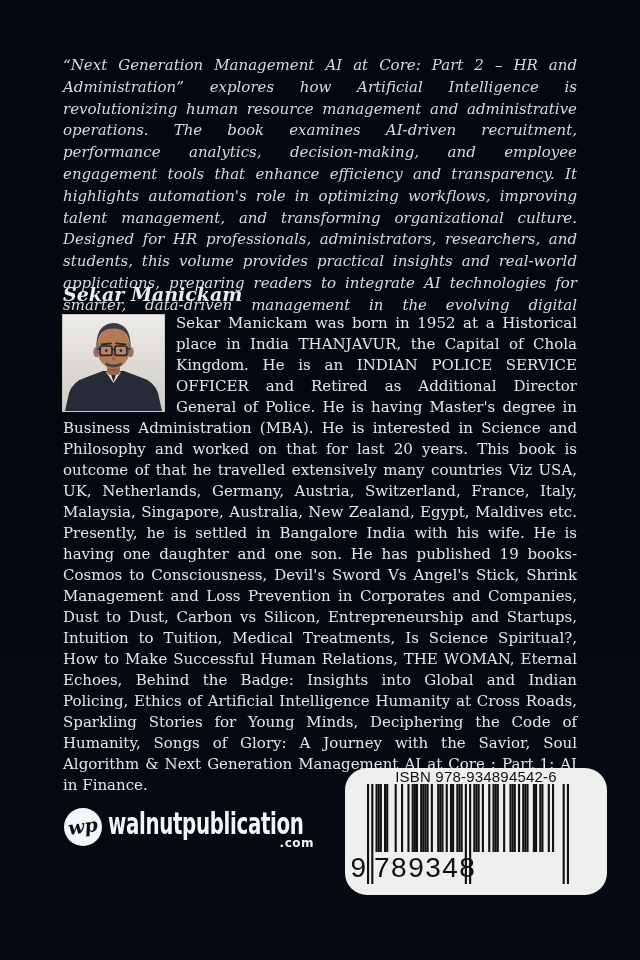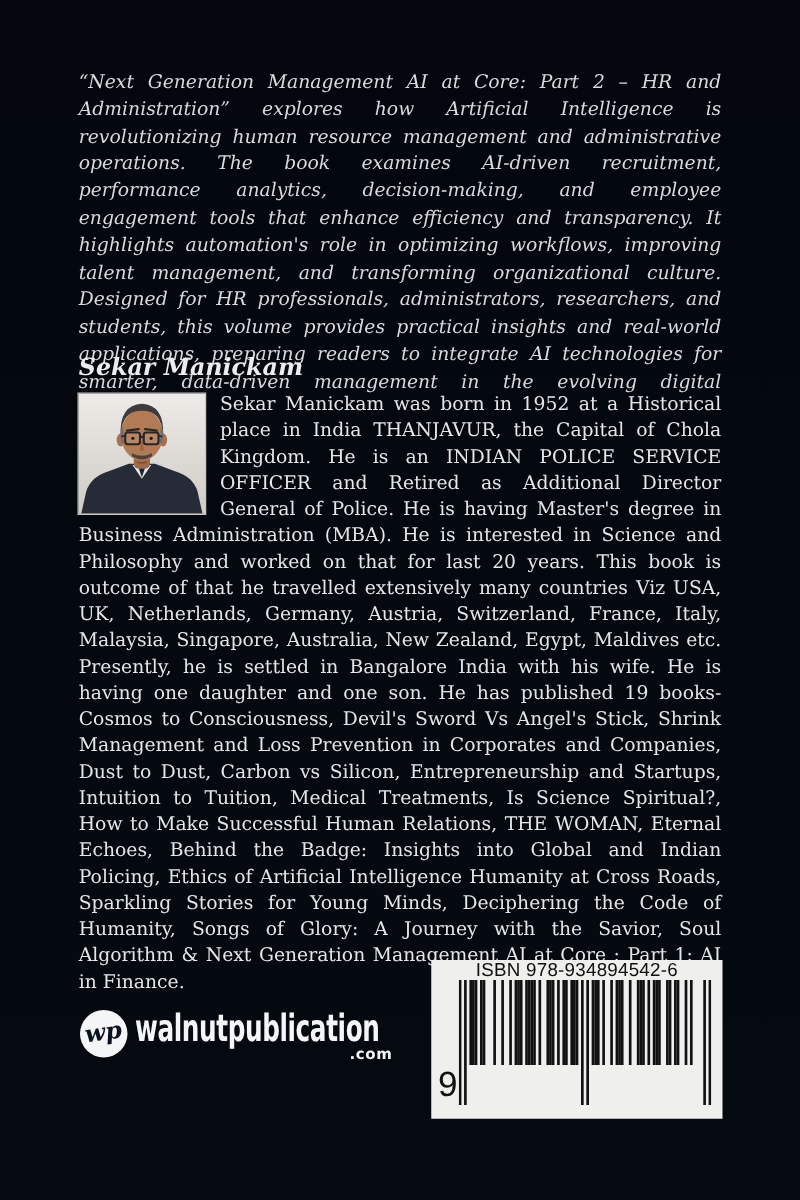--- a/index.html
+++ b/index.html
@@ -56,22 +56,23 @@
     color:#f4f5f7;letter-spacing:0.5px;
   }
   .regions{
     position:absolute;left:64px;top:41px;
     font-family:"Liberation Serif", serif;font-weight:bold;font-size:15px;
     color:#eef0f2;letter-spacing:2.5px;word-spacing:8px;white-space:nowrap;
   }
 
   
   .barcode-box{
-    position:absolute;left:345px;top:768px;width:233px;height:127px;
+    position:absolute;left:345px;top:768px;width:262px;height:127px;
     background:#efefee;
+    border-radius:22px;
   }
   .isbn-label{
     position:absolute;top:0px;left:0;right:0;text-align:center;
     font-family:"Liberation Sans", sans-serif;font-size:15px;color:#10100f;
     letter-spacing:0.2px;
   }
   .bars{position:absolute;left:22px;top:16px;width:202px;height:100px;}
   .bars svg{display:block;width:100%;height:100%;}
   .digits{position:absolute;top:84px;left:22px;width:202px;height:34px;
     font-family:"Liberation Sans", sans-serif;font-size:28px;color:#10100f;}
@@ -197,16 +198,17 @@
           <rect x="81" y="0" width="1" height="68" fill="#111111"></rect>
           <rect x="82" y="0" width="1" height="68" fill="#111111"></rect>
           <rect x="85" y="0" width="1" height="68" fill="#111111"></rect>
           <rect x="87" y="0" width="1" height="68" fill="#111111"></rect>
           <rect x="92" y="0" width="1" height="100" fill="#111111"></rect>
           <rect x="94" y="0" width="1" height="100" fill="#111111"></rect>
         </svg>
     </div>
     <div class="digits">
       <span class="digit-lead">9</span>
+      <span class="digit-g1">789348</span>
     </div>
   </div>
 
 </div>
 
 </body></html>

